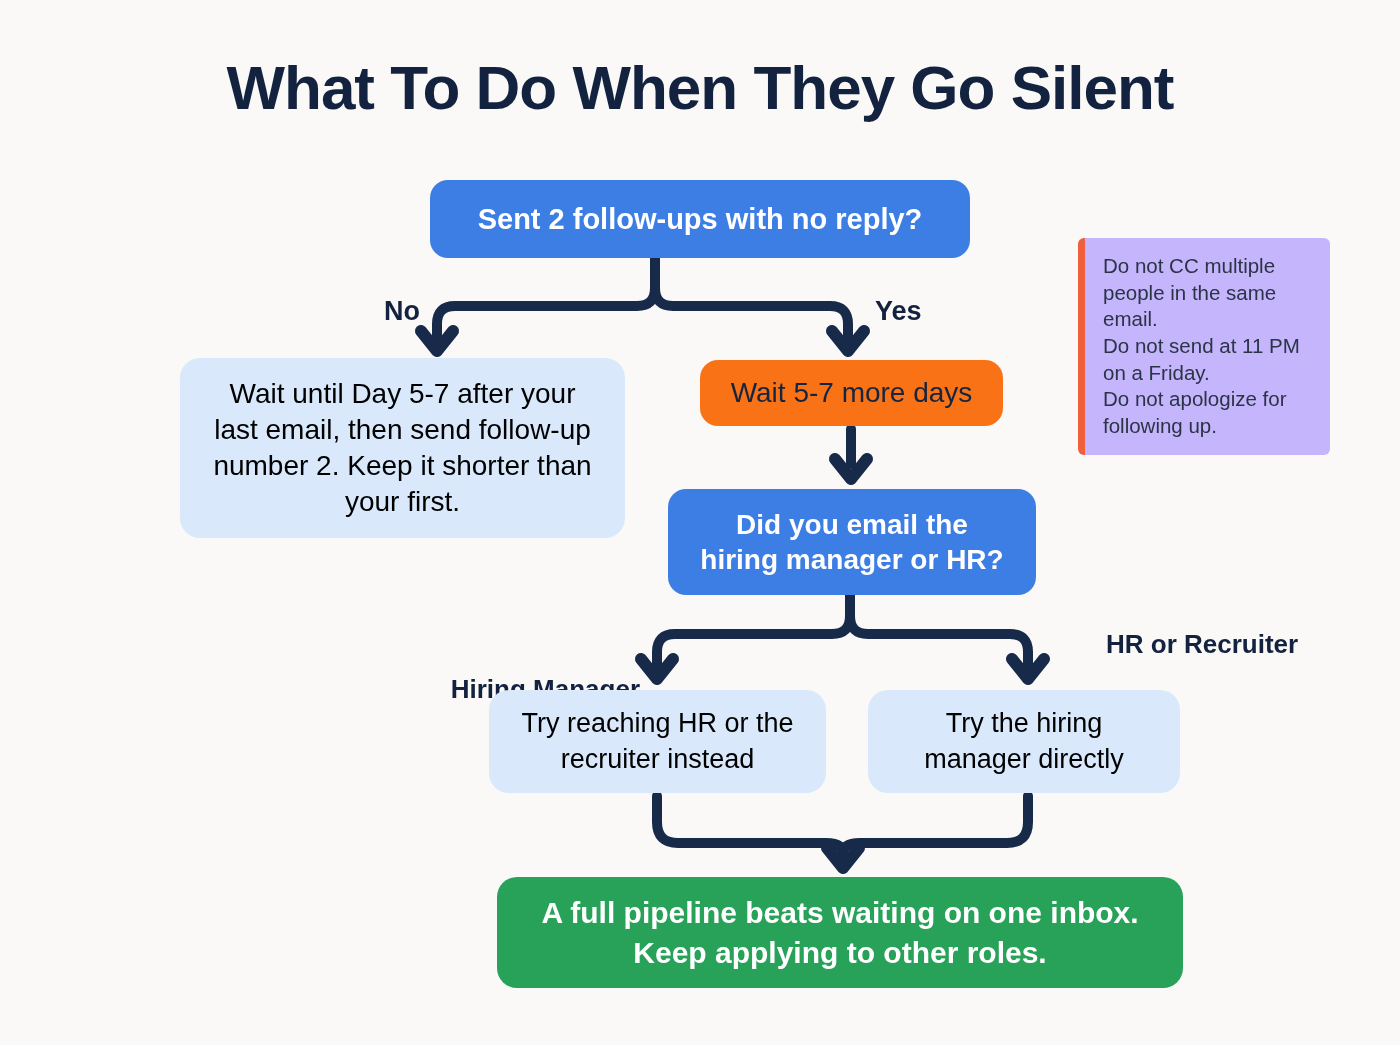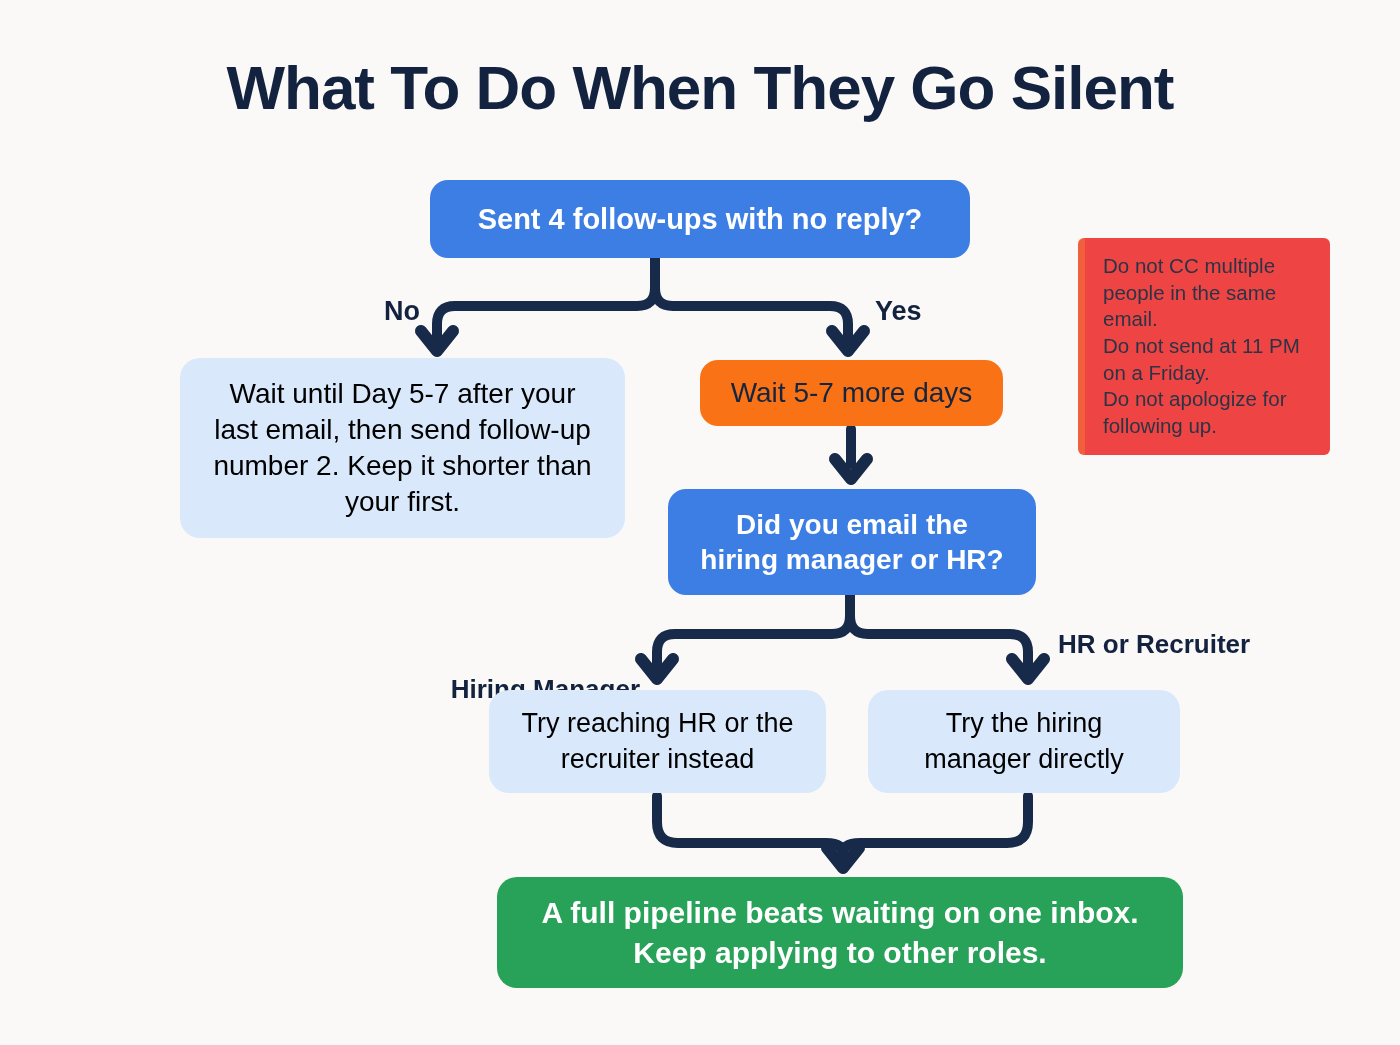--- a/index.html
+++ b/index.html
@@ -75,26 +75,26 @@
     position: absolute;
     font-size: 27px;
     font-weight: bold;
     color: #13233f;
     z-index: 2;
     white-space: nowrap;
   }
   #label-no  { left: 330px; top: 296px; width: 90px;  text-align: right; }
   #label-yes { left: 875px; top: 296px; width: 120px; text-align: left; }
   #label-hm  { left: 400px; top: 629px; width: 240px; text-align: right; font-size: 26px; margin-top: 45px; }
-  #label-hr  { left: 1058px; top: 629px; width: 240px; text-align: left; font-size: 26px; }
+  #label-hr  { left: 1106px; top: 629px; width: 240px; text-align: left; font-size: 26px; }
   .note {
     position: absolute;
     left: 1078px; top: 238px;
     width: 252px; height: 217px;
-    background: #ef4444;
+    background: #c4b5fd;
     border-left: 7px solid #f0603c;
     border-radius: 6px;
     padding: 15px 14px 0 18px;
     font-size: 20.5px;
     line-height: 1.3;
     color: #2b3445;
     z-index: 2;
   }
 </style>
 </head>
@@ -117,21 +117,21 @@
     <path stroke-width="12" d="M641,659 L657,679 L673,659"></path>
     <path stroke-width="12" d="M1012,659 L1028,679 L1044,659"></path>
 
     <path d="M657,796 L657,822 Q657,843 678,843 L826,843 Q843,843 843,854"></path>
     <path d="M1028,796 L1028,822 Q1028,843 1007,843 L860,843 Q843,843 843,854"></path>
     <path stroke-width="12" d="M827,848 L843,868 L859,848"></path>
   </svg>
 
   <div class="title">What To Do When They Go Silent</div>
 
-  <div class="node node-blue" id="q1-box">Sent 4 follow-ups with no reply?</div>
+  <div class="node node-blue" id="q1-box">Sent 2 follow-ups with no reply?</div>
 
   <div class="edge-label" id="label-no">No</div>
   <div class="edge-label" id="label-yes">Yes</div>
 
   <div class="node node-lightblue" id="no-box">Wait until Day 5-7 after your last email, then send follow-up number 2. Keep it shorter than your first.</div>
   <div class="node node-gray" id="yes-box">Wait 5-7 more days</div>
 
   <div class="node node-blue" id="q2-box">Did you email the hiring manager or HR?</div>
 
   <div class="edge-label" id="label-hm">Hiring Manager</div>

